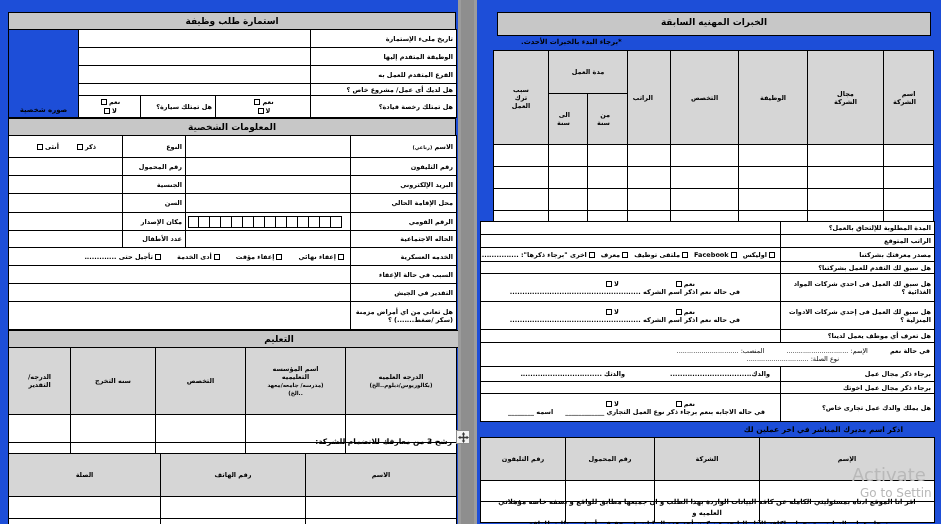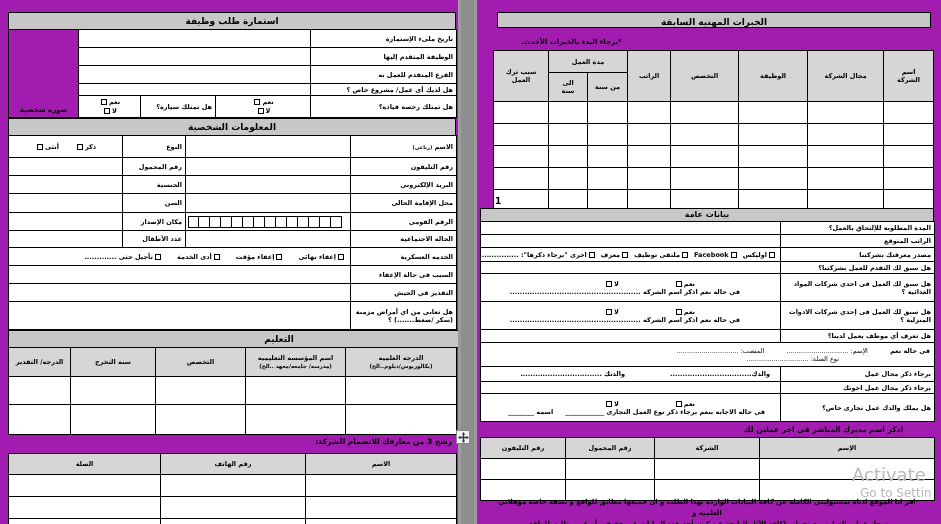--- a/index.html
+++ b/index.html
@@ -1,28 +1,28 @@
 <!DOCTYPE html>
 <html lang="ar"><head>
 <meta charset="utf-8">
 <style>
   * { box-sizing: border-box; margin: 0; padding: 0; }
   html,body { width: 941px; height: 524px; overflow: hidden; }
   body { background:#9c9c9c; font-family:"DejaVu Sans", sans-serif; position:relative; }
-  .page { position:absolute; top:0; background:#a21caf; height:524px; overflow:hidden; }
+  .page { position:absolute; top:0; background:#1d4ed8; height:524px; overflow:hidden; }
   .left-page { left:0; width:458px; }
   .right-page { left:477px; width:464px; }
   .gap-shade { position:absolute; top:0; left:461px; width:13px; height:524px; background:#8e8e8e; }
 
   .abs { position:absolute; }
   .bar { background:#c7c7c7; border:1px solid #000; text-align:center; font-weight:bold;
          font-size:9px; line-height:16px; height:18px; }
   table { border-collapse:collapse; direction:rtl; table-layout:fixed; width:100%; }
   td, th { border:1px solid #000; font-size:6.5px; line-height:8px; vertical-align:middle; overflow:hidden; }
-  th { background:#d6d6d6; font-weight:bold; text-align:center; padding:6px; }
+  th { background:#d6d6d6; font-weight:bold; text-align:center; padding:17px; }
   td.lbl { font-weight:bold; text-align:right; padding:1px 3px 1px 1px; background:#fff; }
   td.inp { background:#fff; }
   .sub { font-weight:bold; font-size:5.5px; }
   .small { font-size:5px; }
   .cb { display:inline-block; width:6px; height:6px; border:1px solid #000; vertical-align:middle; margin:0 2px; background:#fff; }
   .ynline { white-space:nowrap; text-align:center; font-weight:bold; line-height:9px; }
   .photo { text-align:center; vertical-align:bottom; font-weight:bold; font-size:7px; padding-bottom:3px; }
   .idrow { display:flex; direction:ltr; justify-content:flex-start; padding-left:2px; }
   .idbox { width:11px; height:12px; border:1px solid #000; border-left:none; }
   .idbox:first-child { border-left:1px solid #000; }
@@ -266,21 +266,21 @@
 </div>
 
 <div class="handle">
   <svg width="11" height="11" viewBox="0 0 16 16">
     <path d="M8 0 L10.5 3.5 H9 V7 H12.5 V5.5 L16 8 L12.5 10.5 V9 H9 V12.5 H10.5 L8 16 L5.5 12.5 H7 V9 H3.5 V10.5 L0 8 L3.5 5.5 V7 H7 V3.5 H5.5 Z" fill="#3a3a3a"></path>
   </svg>
 </div>
 
 <div class="page right-page">
 
-  <div class="bar abs" style="left:20px; top:12px; width:434px; height:16px; line-height:18px;">الخبرات المهنيه السابقة</div>
+  <div class="bar abs" style="left:20px; top:12px; width:434px; height:24px; line-height:18px;">الخبرات المهنيه السابقة</div>
 
   <div class="note abs" style="left:16px; top:38px; width:440px; padding-left:28px; font-size:7px; padding-right:0; text-align:left; direction:rtl;">*برجاء البدء بالخبرات الأحدث.</div>
 
   <table class="abs" style="left:16px; top:50px; width:440px;">
     <colgroup>
         <col style="width:50px">
         <col style="width:76px">
         <col style="width:69px">
         <col style="width:68px">
         <col style="width:43px">
@@ -350,21 +350,20 @@
           <td class="inp"></td>
           <td class="inp"></td>
           <td class="inp"></td>
       <td class="inp">
             <span class="cursor-one">1</span>
           </td>
         </tr>
   </tbody>
     </table>
 
-  <div class="bar abs" style="left:3px; top:208px; width:454px; height:14px; line-height:12px; font-size:8px;">بيانات عامة</div>
 
   <table class="abs" style="left:3px; top:221px; width:454px;">
     <colgroup>
         <col style="width:154px">
         <col style="width:300px">
       </colgroup>
     <tbody>
         <tr style="height:13px">
       <td class="lbl">المدة المطلوبة للإلتحاق بالعمل؟</td>
       <td class="inp"></td>

